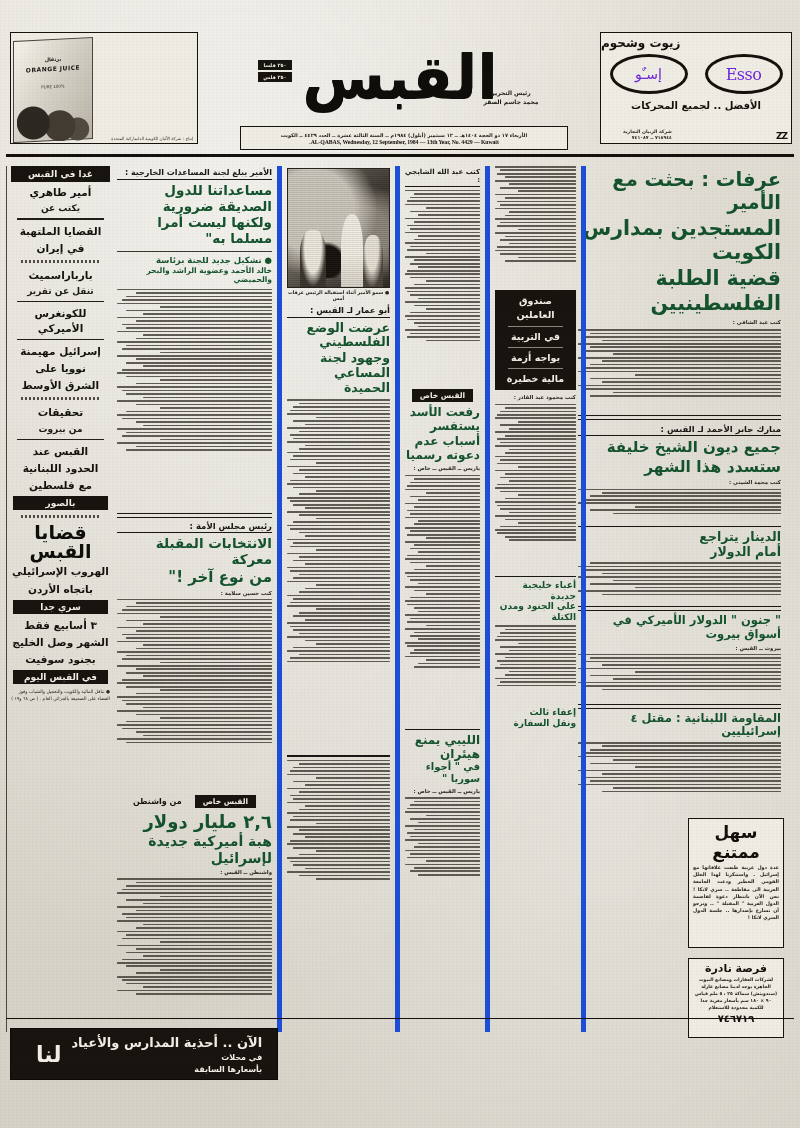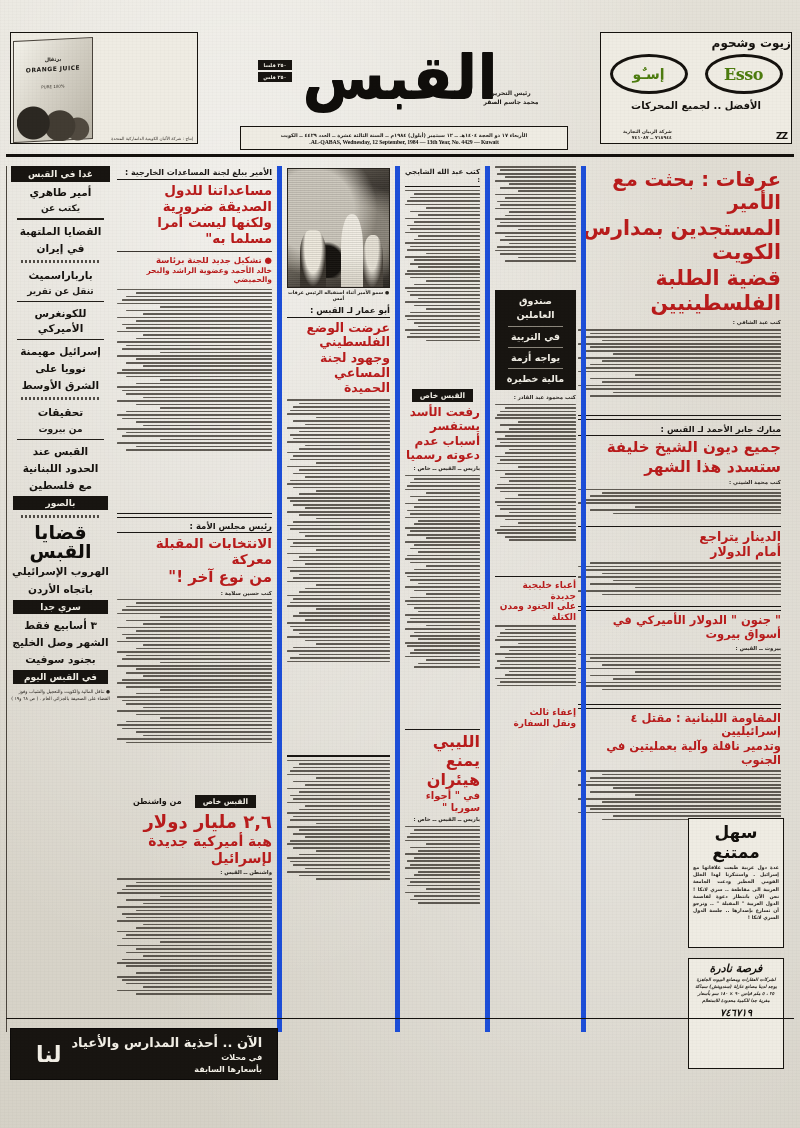--- a/index.html
+++ b/index.html
@@ -28,21 +28,21 @@
     background-image:
       repeating-linear-gradient(0deg, rgba(0,0,0,.05) 0 1px, rgba(0,0,0,0) 1px 3px),
       repeating-linear-gradient(90deg, rgba(0,0,0,.04) 0 1px, rgba(0,0,0,0) 1px 4px);
     pointer-events:none;
   }
   .sheet{position:absolute;inset:0;}
 
   
   .ar{direction:rtl;text-align:right;}
   .hl{
-    font-weight:bold;color:#b91c1c;
+    font-weight:bold;color:#14532d;
     line-height:1.18;letter-spacing:-.2px;
   }
   .kicker{
     font-size:8.5px;font-weight:bold;color:#1a1714;
     border-bottom:1.4px solid #1a1714;
     padding-bottom:1px;margin-bottom:3px;line-height:1.2;
   }
   .byline{font-size:5.4px;color:#2b2722;line-height:1.35;font-weight:bold;}
   .rule{height:1.4px;background:#1a1714;margin:3px 0;}
   .rule.thin{height:.8px;background:#3b3630;}
@@ -83,26 +83,26 @@
       radial-gradient(circle at 82% 70%, #514a40 0 11px, rgba(0,0,0,0) 12px);
   }
   .juice-txt{position:absolute;right:6px;top:6px;width:96px;text-align:right;}
   .juice-txt .l1{font-size:13px;font-weight:bold;color:#15120e;line-height:1.1;}
   .juice-txt .l2{font-size:12px;font-weight:bold;color:#15120e;line-height:1.15;}
   .juice-txt .l3{font-size:7px;font-weight:bold;color:#2a251f;margin-top:3px;}
   .juice-txt .l4{font-size:7px;font-weight:bold;color:#2a251f;margin-top:3px;}
   .juice-foot{position:absolute;right:4px;bottom:2px;left:4px;text-align:right;font-size:4.2px;color:#332e28;line-height:1.3;}
 
   .esso-ad{right:8px;top:32px;width:192px;height:112px;}
-  .esso-top{font-size:12px;font-weight:bold;text-align:right;color:#14110d;margin-top:3px;letter-spacing:-.3px;}
+  .esso-top{font-size:12px;font-weight:bold;text-align:left;color:#14110d;margin-top:3px;letter-spacing:-.3px;}
   .ovals{display:flex;justify-content:space-around;align-items:center;margin-top:4px;}
   .oval{
     width:72px;height:34px;border:3px solid #15120e;border-radius:50%;
     display:flex;align-items:center;justify-content:center;
-    font-weight:bold;color:#4d7c0f;background:#efece3;
+    font-weight:normal;color:#6d28d9;background:#efece3;
   }
   .oval.esso{font-size:16px;letter-spacing:-.5px;font-family:"DejaVu Serif","Liberation Serif",serif;}
   .oval.asnaq{font-size:14px;}
   .esso-bot{font-size:10px;font-weight:bold;text-align:center;color:#14110d;margin-top:6px;}
   .esso-foot{position:absolute;bottom:2px;left:22px;right:4px;display:flex;justify-content:space-between;align-items:flex-end;}
   .esso-foot .zz{font-size:9px;font-weight:bold;color:#15120e;line-height:.85;letter-spacing:-1px;}
   .esso-foot .co{font-size:4.6px;color:#2b2722;text-align:right;line-height:1.3;font-weight:bold;}
 
   .nameplate{
     position:absolute;left:240px;right:240px;top:36px;height:82px;
@@ -386,21 +386,20 @@
             <div class="ln s2"></div>
             <div class="ln s6"></div>
           <div class="ln s1"></div>
             <div class="ln s4"></div>
             <div class="ln s3"></div>
         </div>
 
         <div class="rule dbl" style="margin-top:4px;"></div>
         <div class="ar" style="margin-top:3px;">
           <div class="hl" style="font-size:11.5px;">المقاومة اللبنانية : مقتل ٤ إسرائيليين</div>
-          <div class="hl" style="font-size:11.5px;margin-top:1px;">وتدمير ناقلة وآلية بعمليتين في الجنوب</div>
         </div>
         <div class="copy tight" style="margin-top:3px;height:64px;">
           <div class="ln s1"></div>
             <div class="ln s3"></div>
             <div class="ln s2"></div>
             <div class="ln s4"></div>
           <div class="ln s1"></div>
             <div class="ln s6"></div>
             <div class="ln s2"></div>
             <div class="ln s5"></div>
@@ -411,21 +410,21 @@
           <div class="ln s1"></div>
             <div class="ln s6"></div>
             <div class="ln s3"></div>
         </div>
 
         <div class="boxad" style="position:absolute;right:2px;top:652px;width:96px;height:130px;">
           <div class="ttl">سهل ممتنع</div>
           <div class="sub ar" style="font-size:4.8px;padding:0 4px;text-align:justify;">عدة دول عربية طبعت علاقاتها مع إسرائيل . واستنكرنا لهذا الخلل القومي الخطير ودعت الجامعة العربية الى مقاطعة .. سري لانكا ! نحن الآن بانتظار دعوة لقاصمة الدول العربية " المقبلة " .. ونرجو أن تسارع بإصدارها .. جلسة الدول السري لانكا !</div>
         </div>
 
-        <div class="boxad" style="position:absolute;right:2px;top:792px;width:96px;height:111px;font-style:italic;">
+        <div class="boxad" style="position:absolute;right:2px;top:792px;width:96px;height:80px;">
           <div class="ttl" style="font-size:11px;">فرصة نادرة</div>
           <div class="sub ar" style="font-size:4.6px;padding:0 4px;">لشركات العقارات ومصانع البيوت الجاهزة يوجد لدينا مصانع عازلة (سندويتش) سماكة ٢٥ ، ٥ ملم قياس ٩٠ × ١٨٠ سم بأسعار مغرية جدا للكمية محدودة للاستعلام</div>
           <div class="tel">٧٤٦٧١٩</div>
         </div>
       </div>
 
       <div class="col" style="right:208px;width:96px;padding:0 5px;">
         <div class="copy tight" style="height:118px;">
           <div class="ln s1"></div>
             <div class="ln s2"></div>
@@ -654,21 +653,21 @@
             <div class="ln s3"></div>
             <div class="ln s2"></div>
           <div class="ln s1"></div>
             <div class="ln s5"></div>
             <div class="ln s6"></div>
             <div class="ln s3"></div>
         </div>
 
         <div class="rule" style="margin-top:4px;"></div>
         <div class="ar" style="margin-top:3px;">
-          <div class="hl" style="font-size:16px;">الليبي يمنع هيئران</div>
+          <div class="hl" style="font-size:12px;">الليبي يمنع هيئران</div>
           <div class="hl" style="font-size:10px;">في " أجواء سوريا "</div>
           <div class="byline" style="margin-top:3px;">باريس ــ القبس ــ خاص :</div>
         </div>
         <div class="copy tight" style="margin-top:2px;height:100px;">
           <div class="ln s1"></div>
             <div class="ln s3"></div>
             <div class="ln s2"></div>
             <div class="ln s4"></div>
           <div class="ln s1"></div>
             <div class="ln s5"></div>

